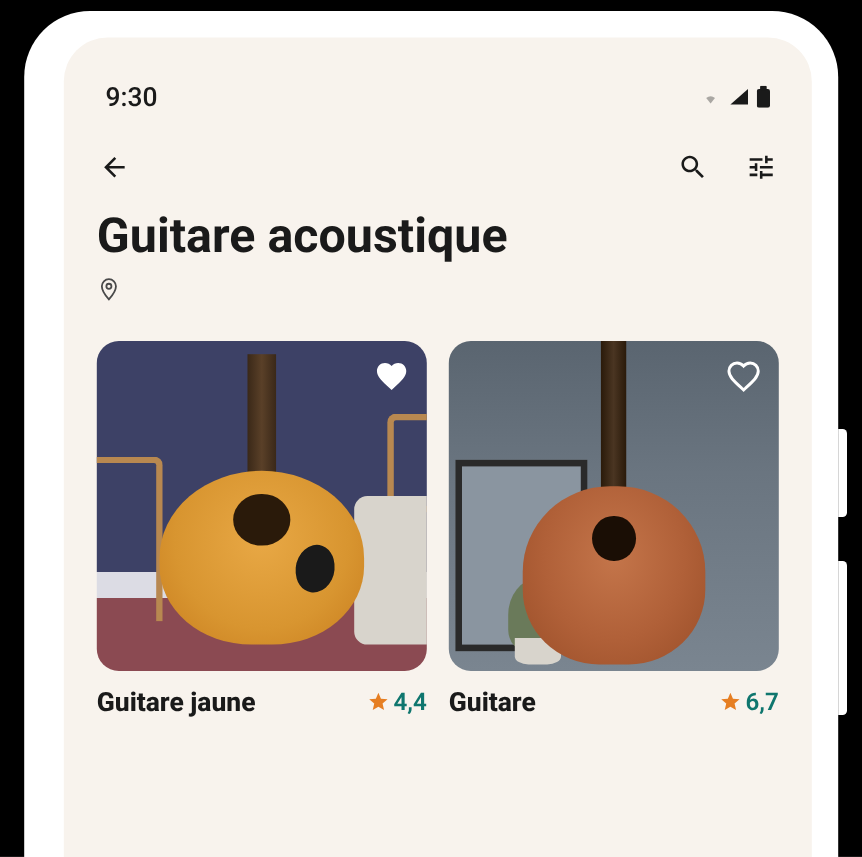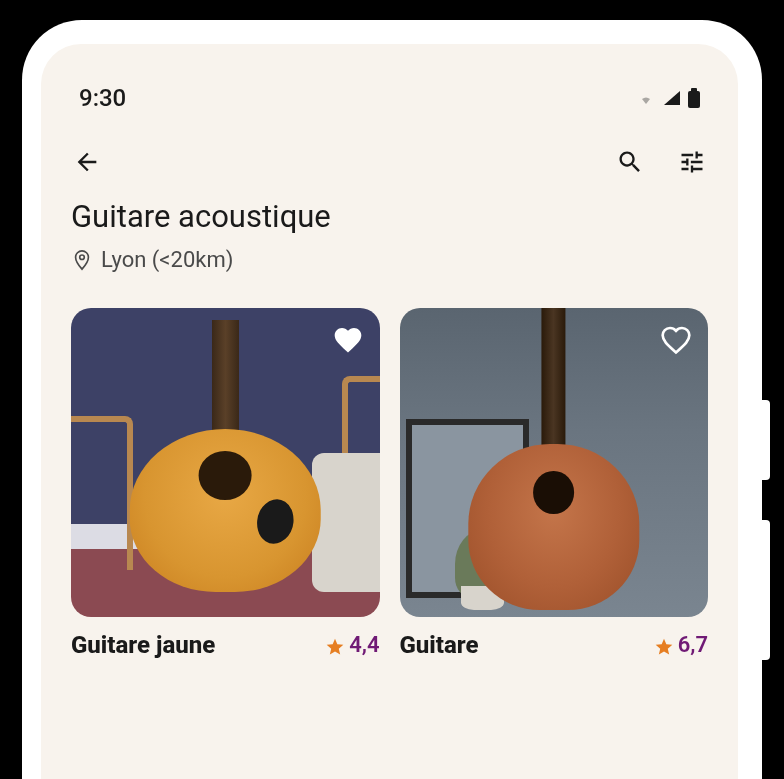--- a/index.html
+++ b/index.html
@@ -11,24 +11,24 @@
       background: #000;
       font-family: -apple-system, BlinkMacSystemFont, 'Segoe UI', Roboto, sans-serif;
       width: 784px;
       height: 779px;
       overflow: hidden;
       display: flex;
       justify-content: center;
     }
     .phone-frame {
       width: 740px;
-      margin-top: 20px;
+      margin-top: 10px;
       background: #fff;
       border-radius: 60px 60px 0 0;
-      padding: 24px 24px 0 19px;
+      padding: 24px 24px 0 36px;
       position: relative;
     }
     .phone-screen {
       background: #f8f3ed;
       border-radius: 40px 40px 0 0;
       height: 100%;
       overflow: hidden;
       position: relative;
     }
     .camera {
@@ -90,22 +90,22 @@
       height: 32px;
       display: flex;
       align-items: center;
       justify-content: center;
       cursor: pointer;
     }
     .content {
       padding: 0 30px;
     }
     .page-title {
-      font-size: 31px;
-      font-weight: 400;
+      font-size: 44px;
+      font-weight: 700;
       color: #1a1a1a;
       margin-bottom: 12px;
     }
     .filters {
       display: flex;
       gap: 24px;
       align-items: center;
       color: #4a4a4a;
       font-size: 22px;
       margin-bottom: 36px;
@@ -290,23 +290,23 @@
       justify-content: space-between;
       align-items: center;
     }
     .card-title {
       font-size: 24px;
       font-weight: 800;
       color: #1a1a1a;
     }
     .rating {
       display: flex;
-      align-items: flex-end;
+      align-items: center;
       gap: 4px;
-      color: #701a75;
+      color: #0f766e;
       font-size: 22px;
       font-weight: 600;
     }
     .side-button {
       position: absolute;
       right: -8px;
       background: #fff;
       width: 8px;
       border-radius: 0 4px 4px 0;
     }
@@ -360,21 +360,20 @@
     </div>
 
     <div class="content">
       <h1 class="page-title">Guitare acoustique</h1>
 
       <div class="filters">
         <div class="filter-item">
           <svg width="22" height="22" viewBox="0 0 24 24">
             <path d="M12 2C8.13 2 5 5.13 5 9c0 5.25 7 13 7 13s7-7.75 7-13c0-3.87-3.13-7-7-7zm0 9.5c-1.38 0-2.5-1.12-2.5-2.5s1.12-2.5 2.5-2.5 2.5 1.12 2.5 2.5-1.12 2.5-2.5 2.5z" fill="none" stroke="#4a4a4a" stroke-width="1.8"></path>
           </svg>
-          <span>Lyon (&lt;20km)</span>
         </div>
       </div>
 
       <div class="cards">
 
         <div class="card">
           <div class="card-image card-image-1">
             <div class="chair-left"></div>
             <div class="chair-right-top"></div>
             <div class="chair-right"></div>

